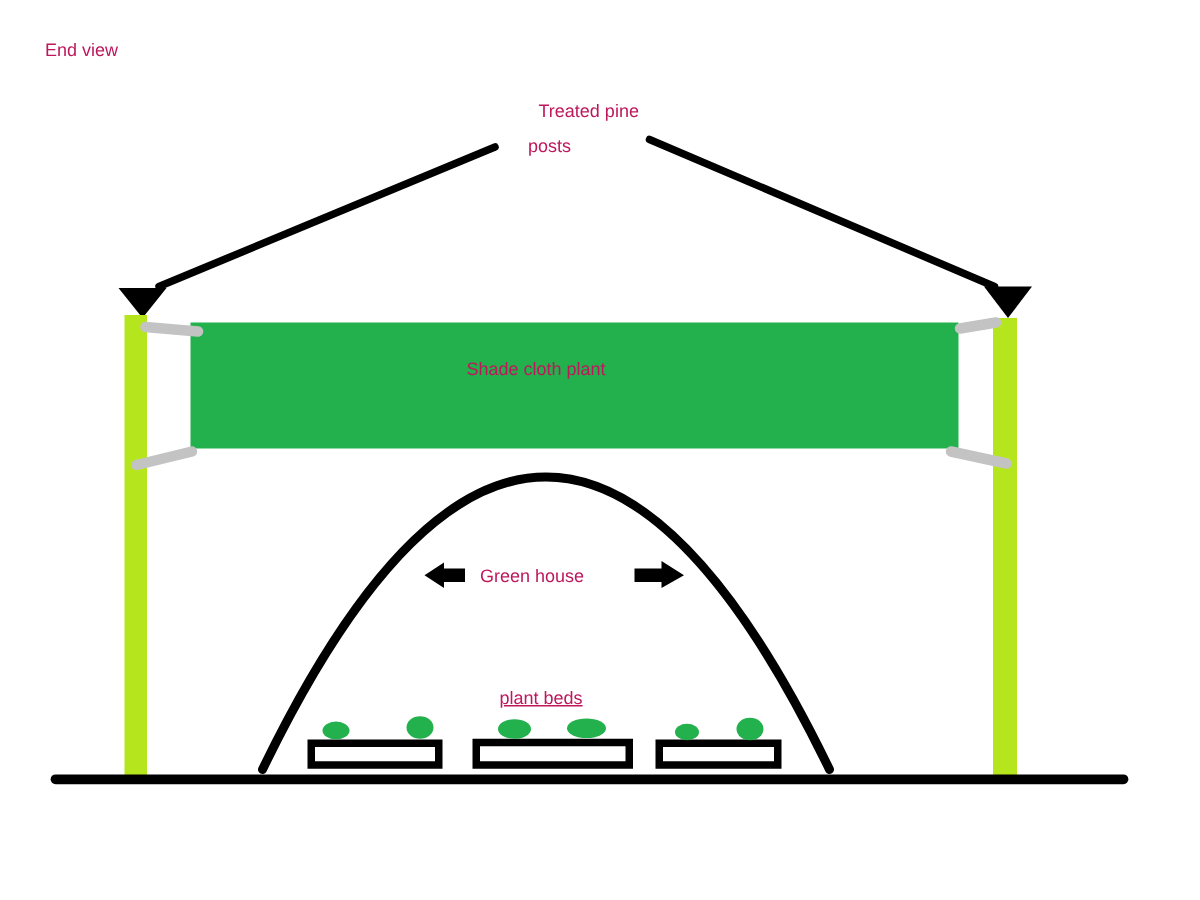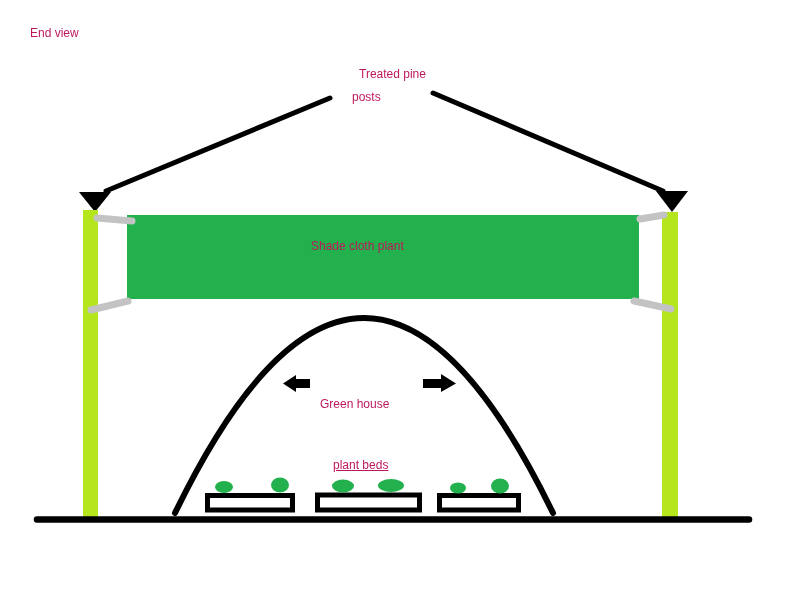--- a/index.html
+++ b/index.html
@@ -26,21 +26,21 @@
     position: absolute;
     font-size: 12px;
     color: #be185d;
     white-space: nowrap;
     line-height: 20px;
   }
   .label-end-view      { left: 30px;  top: 23px;  }
   .label-posts-line1   { left: 335px; top: 64px; margin-left: 24px;  }
   .label-posts-line2   { left: 352px; top: 87px;  }
   .label-shade-cloth   { left: 311px; top: 236px; }
-  .label-green-house   { left: 320px; top: 374px; margin-top: 20px; }
+  .label-green-house   { left: 320px; top: 374px; }
   .label-plant-beds    { left: 333px; top: 455px; text-decoration: underline; }
 </style>
 </head>
 <body>
 
 <div class="canvas">
 
   <svg class="diagram-svg" viewBox="0 0 800 600" xmlns="http://www.w3.org/2000/svg">
 
     <line x1="330" y1="98" x2="106" y2="191" stroke-width="5" stroke-linecap="round" stroke="#000000"></line>

